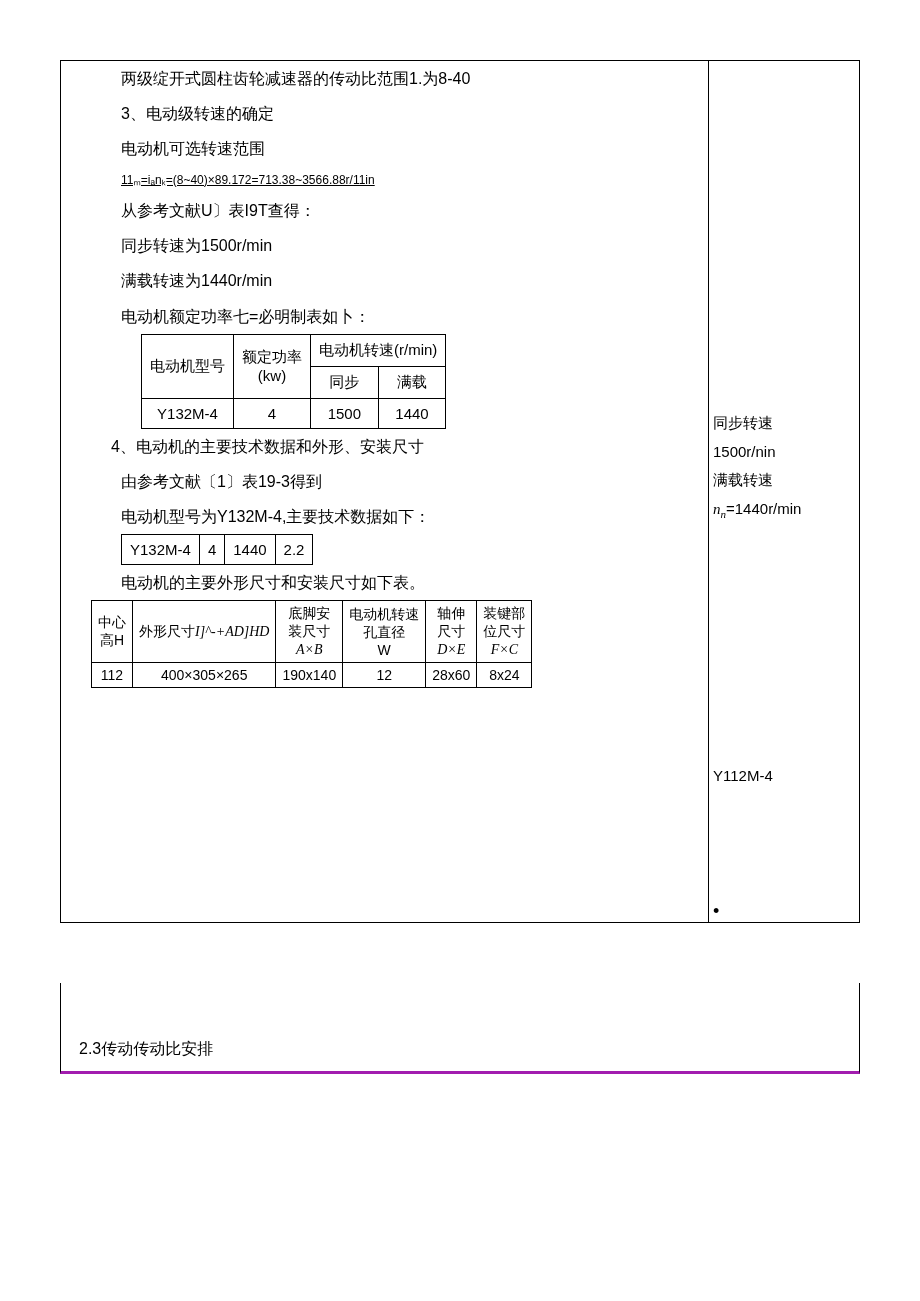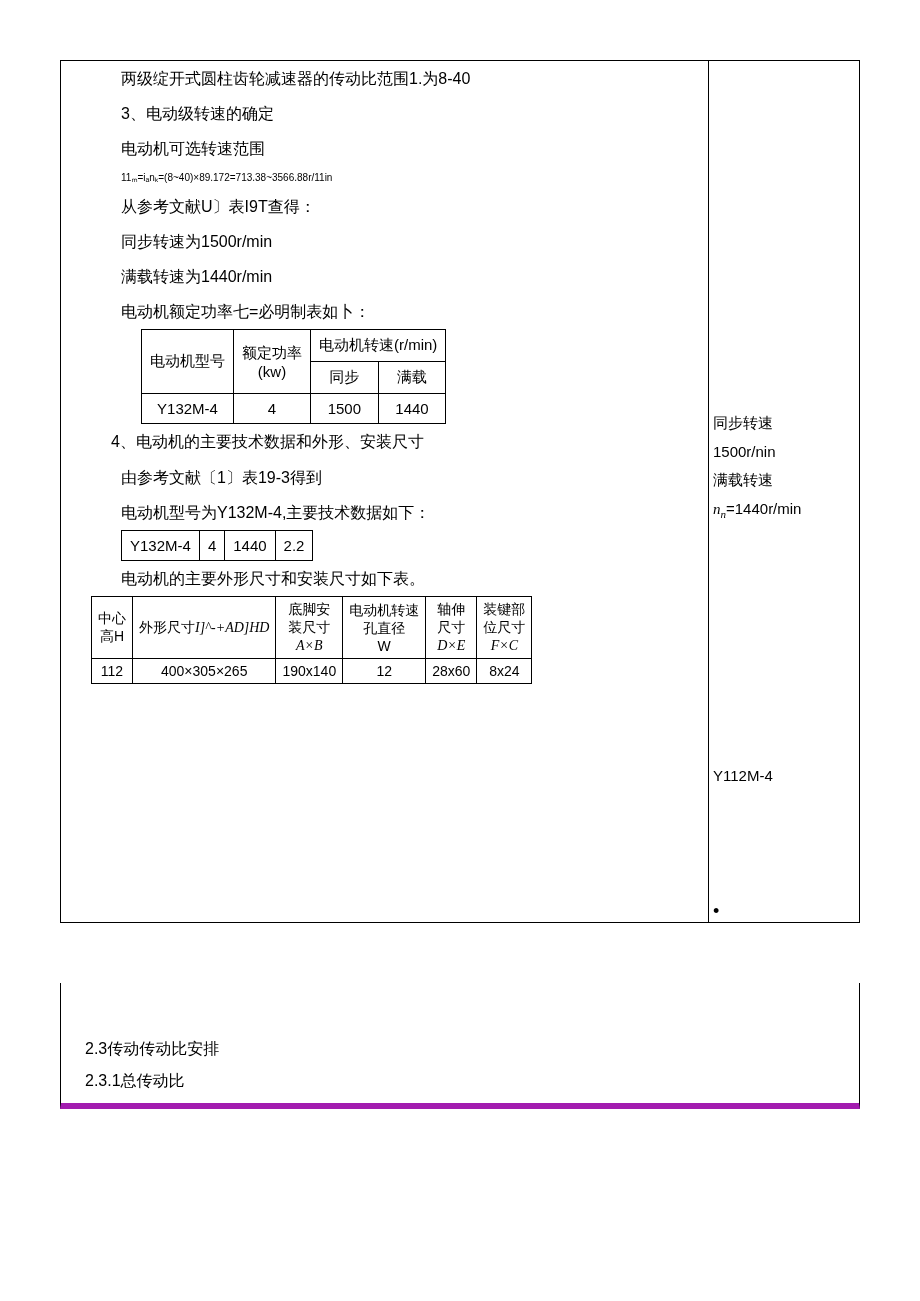--- a/index.html
+++ b/index.html
@@ -47,36 +47,36 @@
   .tbl2 { margin-left: 60px; }
   .tbl3 { margin-left: 30px; border-radius: 24px; }
   .tbl3 td, .tbl3 th { font-size: 14px; padding: 4px 6px; }
   .side-block { margin-top: 8px; line-height: 1.9; }
   .side-spacer-top { height: 340px; }
   .side-spacer-mid { height: 230px; }
   .section {
     margin: 60px 60px 0 60px;
     border-left: 1px solid #000;
     border-right: 1px solid #000;
-    border-bottom: 6px solid #a21caf;
-    padding: 10px 6px 6px 24px;
+    border-bottom: 3px solid #a21caf;
+    padding: 10px 6px 6px 18px;
     line-height: 2.0;
   }
   .italic { font-style: italic; font-family: "Times New Roman", serif; }
 </style>
 </head>
 <body>
 
 <div class="page">
   <div class="main-col">
 
     <p class="para indent1">两级绽开式圆柱齿轮减速器的传动比范围1.为8-40</p>
     <p class="para indent1">3、电动级转速的确定</p>
     <p class="para indent1">电动机可选转速范围</p>
-    <p class="para indent1" style="font-size:10px;">11ₘ=iₐnₖ=(8~40)×89.172=713.38~3566.88r/11in</p>
+    <p class="para indent1" style="font-size:12px;text-decoration:underline;">11ₘ=iₐnₖ=(8~40)×89.172=713.38~3566.88r/11in</p>
     <p class="para indent1">从参考文献U〕表I9T查得：</p>
     <p class="para indent1">同步转速为1500r/min</p>
     <p class="para indent1">满载转速为1440r/min</p>
     <p class="para indent1">电动机额定功率七=必明制表如卜：</p>
 
     <table>
       <tbody>
           <tr>
         <th rowspan="2">电动机型号</th>
         <th rowspan="2">
@@ -173,14 +173,13 @@
     <div class="side-spacer-mid"></div>
     <div class="side-block">Y112M-4</div>
     <div style="height:110px;"></div>
     <div style="font-size:18px;">•</div>
   </div>
 </div>
 
 <div class="section">
   <div style="height:40px;"></div>
   <div>2.3传动传动比安排</div>
-  <div>2.3.1总传动比</div>
 </div>
 
 </body></html>

